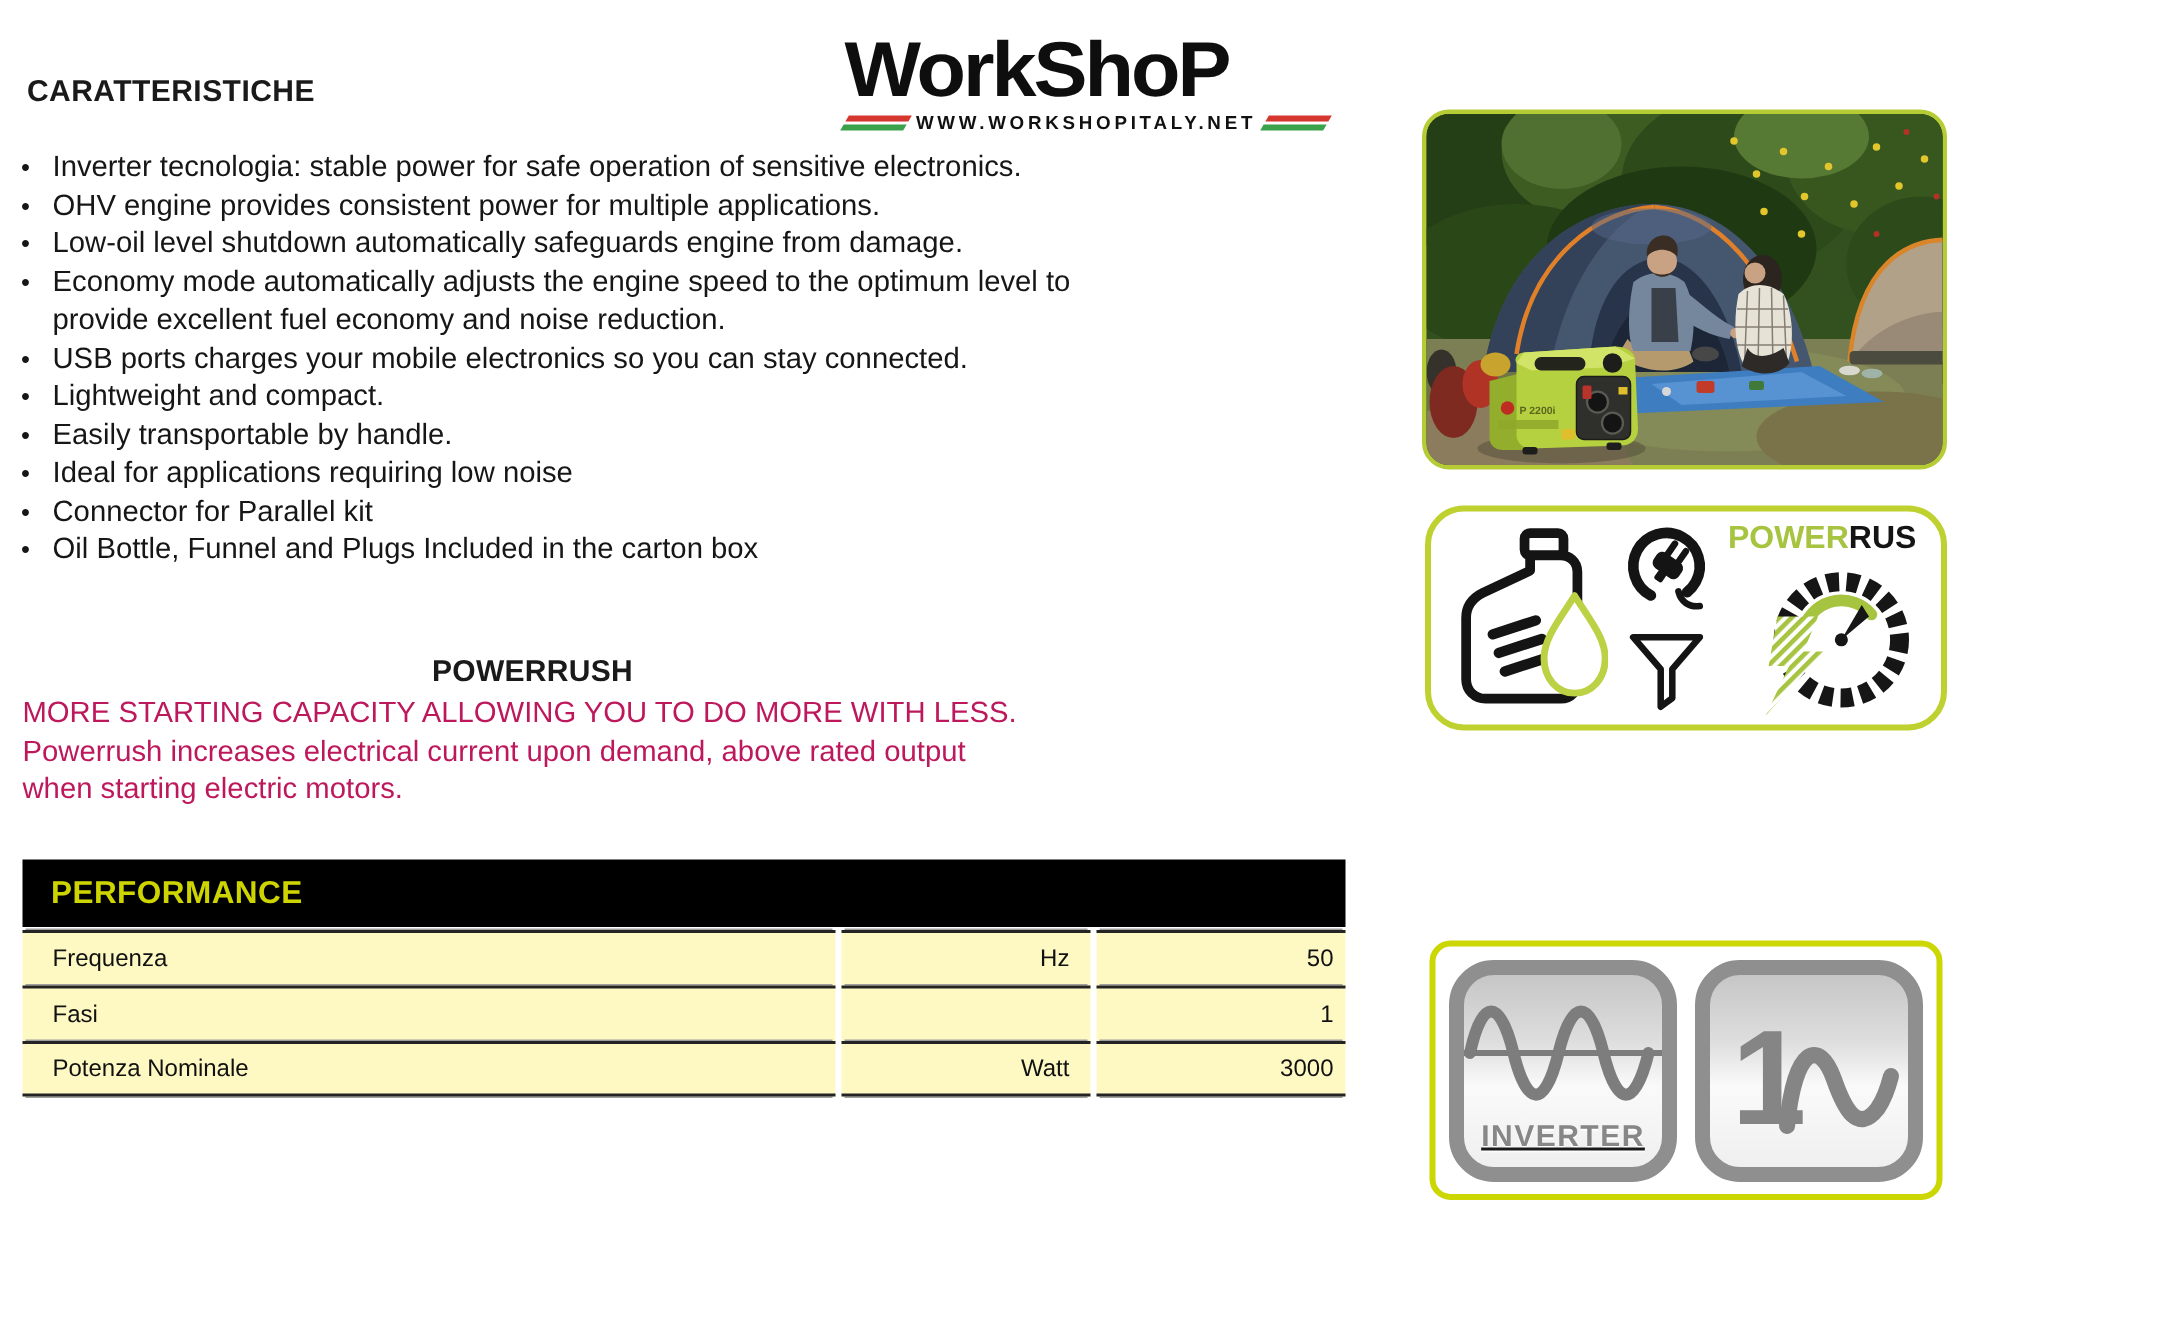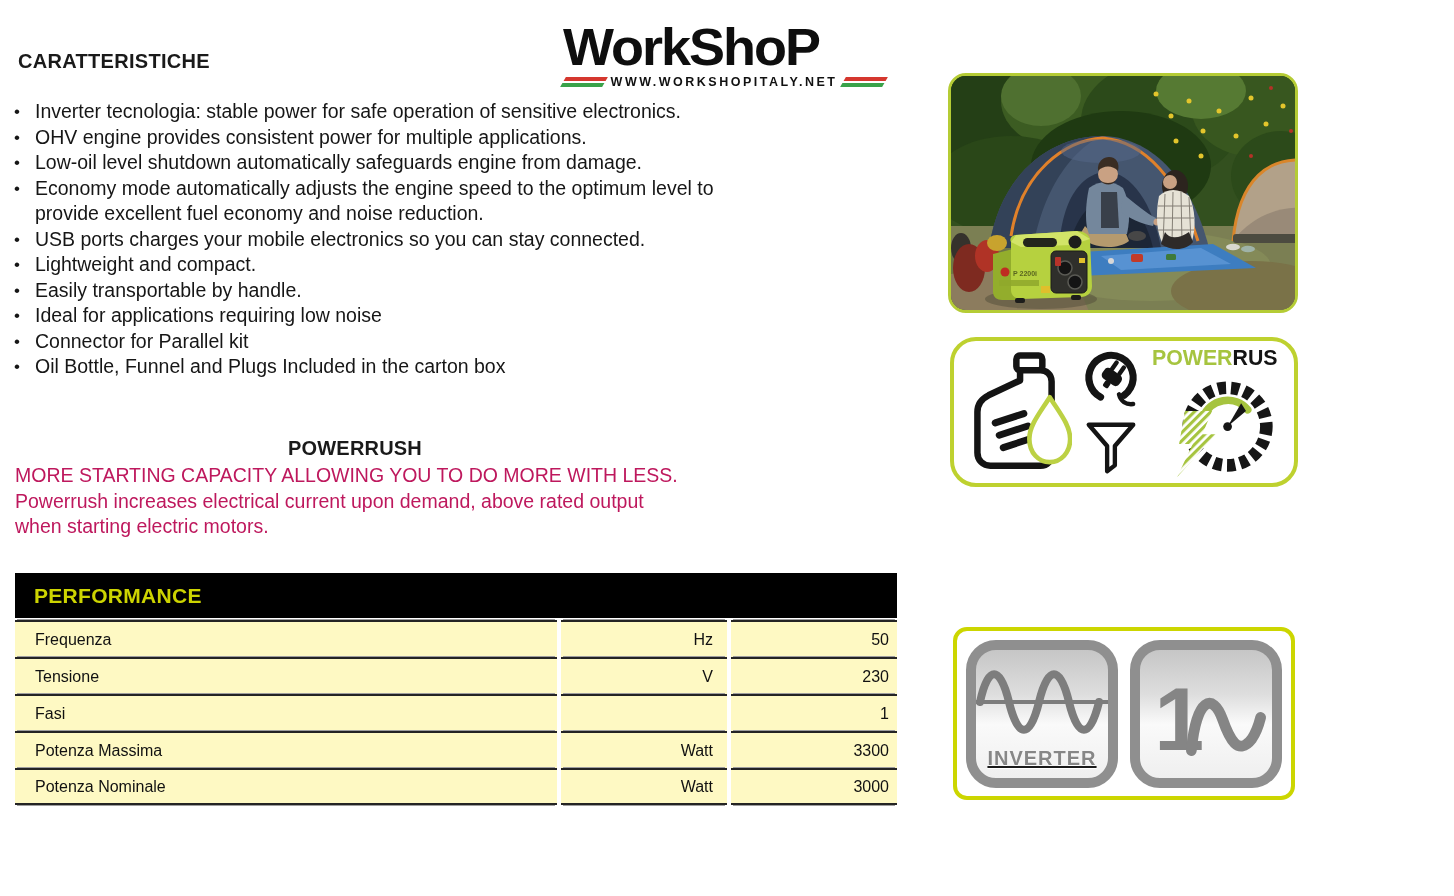--- a/index.html
+++ b/index.html
@@ -134,33 +134,23 @@
       <span>PERFORMANCE</span>
     </div>
     <table class="spec-table">
       <tbody>
         <tr>
           <td class="c-label">Frequenza</td>
           <td class="c-unit">Hz</td>
           <td class="c-value">50</td>
         </tr>
         <tr>
-          <td class="c-label">Tensione</td>
-          <td class="c-unit">V</td>
-          <td class="c-value">230</td>
-        </tr>
-        <tr>
           <td class="c-label">Fasi</td>
           <td class="c-unit"></td>
           <td class="c-value">1</td>
-        </tr>
-        <tr>
-          <td class="c-label">Potenza Massima</td>
-          <td class="c-unit">Watt</td>
-          <td class="c-value">3300</td>
         </tr>
         <tr>
           <td class="c-label">Potenza Nominale</td>
           <td class="c-unit">Watt</td>
           <td class="c-value">3000</td>
         </tr>
       </tbody>
     </table>
   </div>
 

